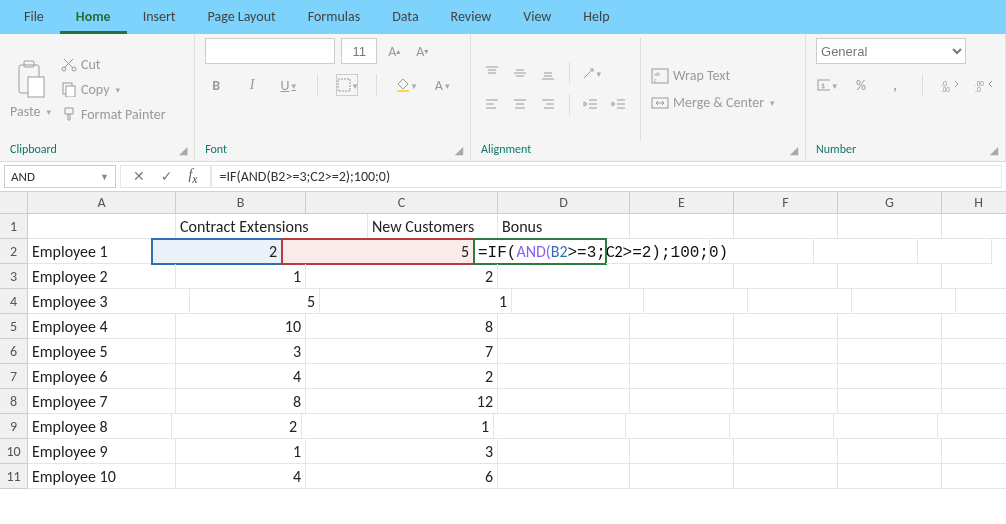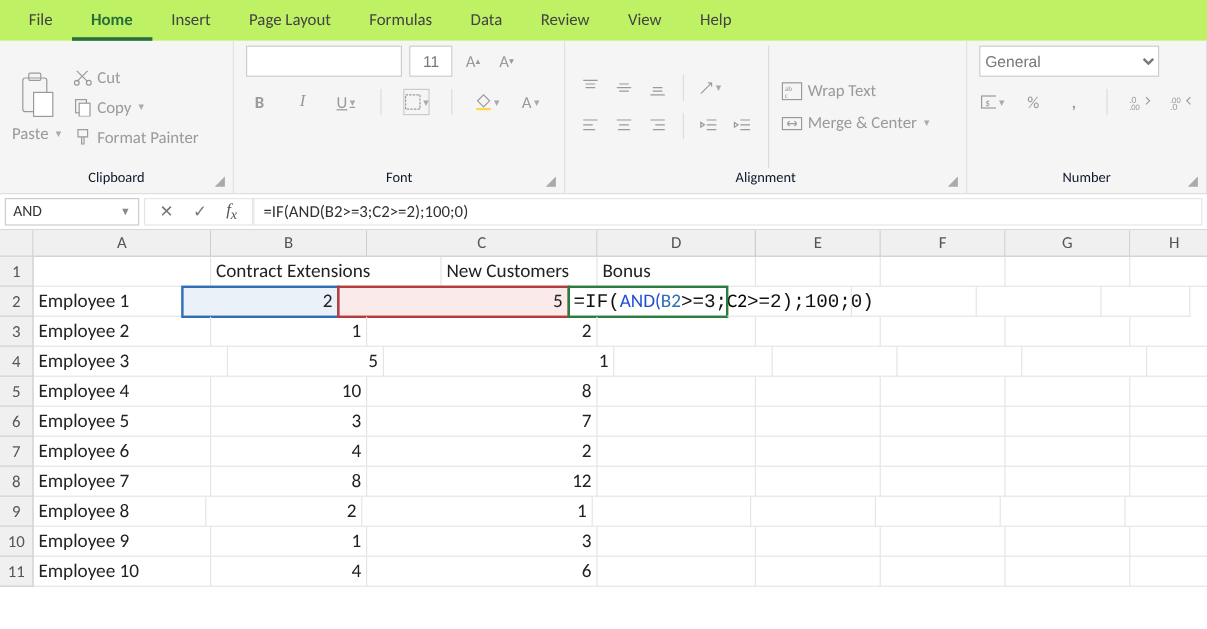--- a/index.html
+++ b/index.html
@@ -1,27 +1,27 @@
 <!DOCTYPE html>
 <html><head>
 <meta charset="utf-8">
 <style>
 * { box-sizing: border-box; margin: 0; padding: 0; }
 body { font-family: 'Segoe UI', Calibri, sans-serif; font-size: 14px; background: #fff; overflow: hidden; width: 1006px; height: 524px; }
 
 
-.menubar { height: 34px; background: #bef264; display: flex; align-items: stretch; padding-left: 8px; }
+.menubar { height: 34px; background: #7dd3fc; display: flex; align-items: stretch; padding-left: 8px; }
 .menu-tab { padding: 8px 16px 6px; font-size: 14px; color: #444; cursor: pointer; }
 .menu-tab.active { color: #2a6f3a; font-weight: 600; border-bottom: 3px solid #2a6f3a; }
 
 
 .ribbon { height: 128px; background: #f5f5f5; display: flex; border-bottom: 1px solid #d9d9d9; }
 .rgroup { display: flex; flex-direction: column; justify-content: space-between; border-right: 1px solid #e0e0e0; padding: 4px 10px 2px; position: relative; }
 .rgroup-body { flex: 1; display: flex; align-items: center; }
-.rgroup-label { text-align: center; font-size: 12px; color: #0f172a; padding: 2px 0 3px; }
+.rgroup-label { font-size: 12px; color: #0f766e; padding: 2px 0 3px; }
 .launcher { position: absolute; right: 4px; bottom: 4px; width: 14px; height: 14px; color: #aaa; display:flex; align-items:center; justify-content:center; font-size:11px; }
 .vline { width: 1px; background: #ddd; margin: 0 4px; align-self: stretch; }
 .ribbon-btn { color: #9a9a9a; display: flex; align-items: center; gap: 4px; }
 .ribbon select, .ribbon input { border: 1px solid #ccc; background: #fff; color: #777; font-size: 13px; height: 26px; }
 .icon-sq { width: 22px; height: 22px; display: inline-flex; align-items: center; justify-content: center; color: #9a9a9a; border: 1px solid transparent; }
 .icon-sq.b { border-color: #ccc; }
 .dd::after { content: '▾'; font-size: 9px; color: #aaa; margin-left: 2px; }
 .stackv { display: flex; flex-direction: column; gap: 4px; }
 .stackh { display: flex; gap: 6px; align-items: center; }
 svg { display: block; }
@@ -42,21 +42,21 @@
 .rowhdrs { position: absolute; left: 0; top: 22px; width: 28px; }
 .rowhdr { height: 25px; background: #f0f0f0; border-right: 1px solid #ccc; border-bottom: 1px solid #ccc; text-align: center; font-size: 14px; color: #555; line-height: 25px; }
 .cells { position: absolute; left: 28px; top: 22px; }
 .crow { display: flex; height: 25px; }
 .cell { border-right: 1px solid #e5e5e5; border-bottom: 1px solid #e5e5e5; font-size: 16px; padding: 1px 4px 0; font-family: Calibri, sans-serif; color: #222; overflow: visible; white-space: nowrap; line-height: 23px; }
 .cell.num { text-align: right; }
 .sel-b2 { background: #eaf1f8; outline: 2px solid #2f6fb7; outline-offset: -1px; }
 .sel-c2 { background: #fbeaea; outline: 2px solid #b73b3b; outline-offset: -1px; }
 .sel-d2 { outline: 2px solid #2a7d3e; outline-offset: -1px; }
 .formula-text span.lit { color: #111; font-family: Liberation Mono, monospace; }
-.formula-text .fn { color: #1d4ed8; }
+.formula-text .fn { color: #8b5cf6; }
 .formula-text .rB { color: #2f6fb7; }
 .formula-text .rC { color: #000000; }
 </style>
 </head>
 <body>
 
 <div class="menubar" id="menubar">
     <div class="menu-tab">File</div>
     <div class="menu-tab active">Home</div>
     <div class="menu-tab">Insert</div>

